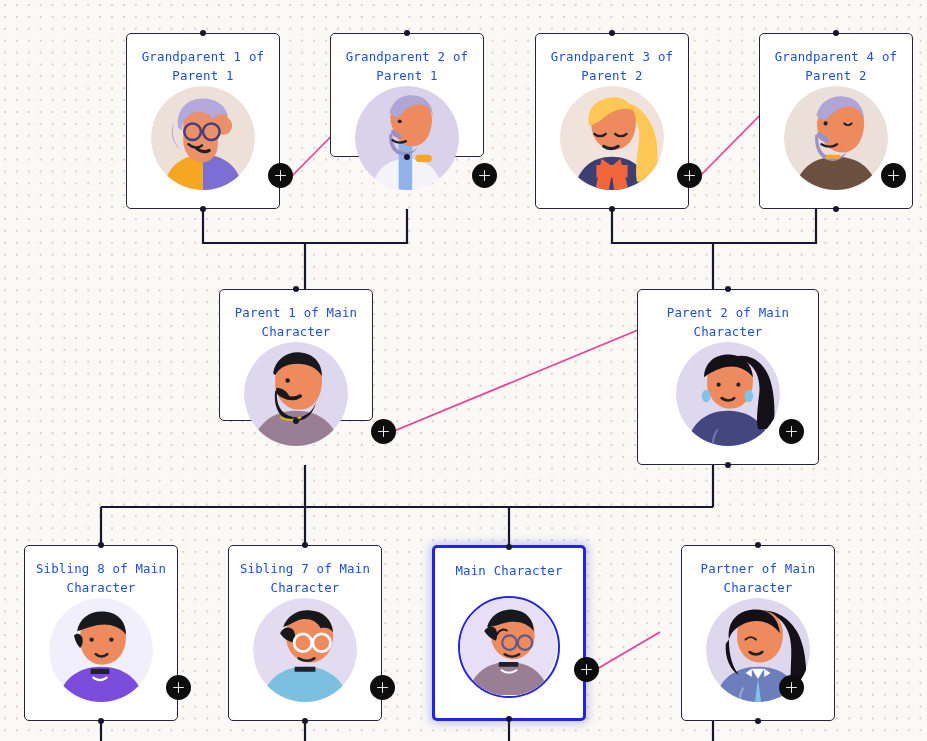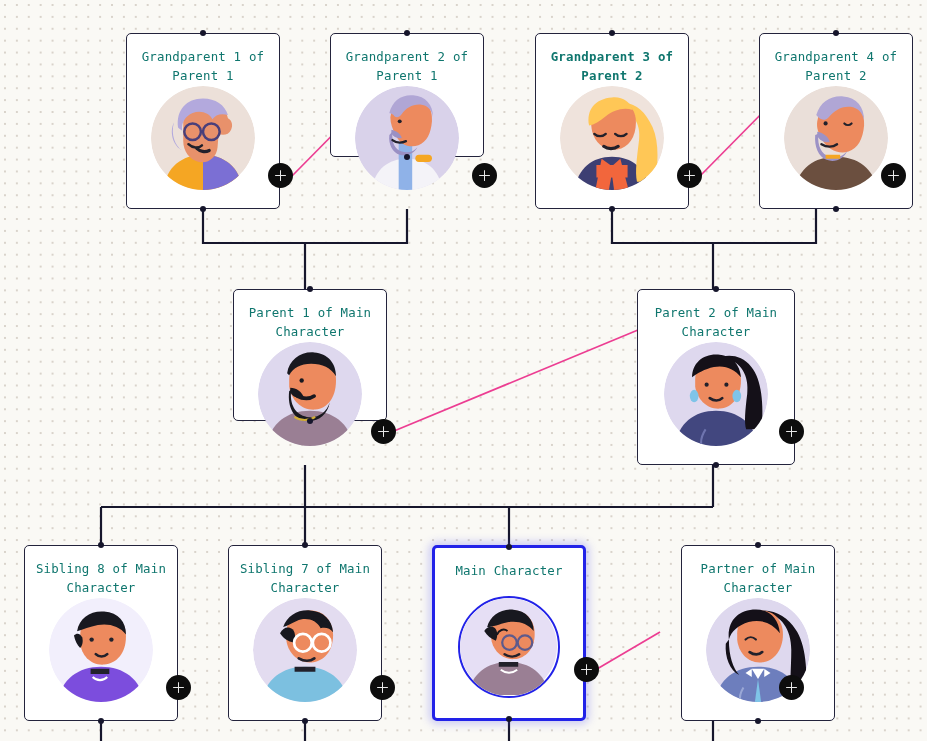--- a/index.html
+++ b/index.html
@@ -51,21 +51,21 @@
 
   .node.selected {
     border: 3px solid #2222e8;
     box-shadow: 0 0 9px 3px rgba(80, 80, 240, 0.28);
   }
 
   .node-label {
     font-size: 12.4px;
     line-height: 18.5px;
     letter-spacing: 0.2px;
-    color: #0f766e;
+    color: #1d4ed8;
     text-align: center;
     width: 92%;
     white-space: pre-line;
   }
 
   .avatar-wrap {
     position: absolute;
     left: 50%;
     transform: translateX(-50%);
     border-radius: 50%;
@@ -303,21 +303,21 @@
         <div class="node-label">Grandparent 2 of
 Parent 1</div>
         <div class="avatar-wrap" style="width: 104px; height: 104px; top: 52px;">
           <svg width="104" height="104" viewBox="0 0 100 100">
             <use href="#av-elderly-man-grey-beard-blue"></use>
           </svg>
         </div>
         <div class="port" style="left: calc(50% - 3px); top: -4px;"></div>
         <div class="port" style="left: calc(50% - 3px); bottom: -4px;"></div>
       </div>
-      <div class="node" style="left: 535px; top: 33px; width: 154px; height: 176px; font-weight: bold;">
+      <div class="node" style="left: 535px; top: 33px; width: 154px; height: 176px;">
         <div class="node-label">Grandparent 3 of
 Parent 2</div>
         <div class="avatar-wrap" style="width: 104px; height: 104px; top: 52px;">
           <svg width="104" height="104" viewBox="0 0 100 100">
             <use href="#av-blonde-woman-orange-overalls"></use>
           </svg>
         </div>
         <div class="port" style="left: calc(50% - 3px); top: -4px;"></div>
         <div class="port" style="left: calc(50% - 3px); bottom: -4px;"></div>
       </div>
@@ -325,32 +325,32 @@
         <div class="node-label">Grandparent 4 of
 Parent 2</div>
         <div class="avatar-wrap" style="width: 104px; height: 104px; top: 52px;">
           <svg width="104" height="104" viewBox="0 0 100 100">
             <use href="#av-elderly-man-grey-beard-brown"></use>
           </svg>
         </div>
         <div class="port" style="left: calc(50% - 3px); top: -4px;"></div>
         <div class="port" style="left: calc(50% - 3px); bottom: -4px;"></div>
       </div>
-      <div class="node" style="left: 233px; top: 289px; width: 154px; height: 132px;">
+      <div class="node" style="left: 219px; top: 289px; width: 154px; height: 132px;">
         <div class="node-label">Parent 1 of Main
 Character</div>
         <div class="avatar-wrap" style="width: 104px; height: 104px; top: 52px;">
           <svg width="104" height="104" viewBox="0 0 100 100">
             <use href="#av-bearded-man-mauve-shirt"></use>
           </svg>
         </div>
         <div class="port" style="left: calc(50% - 3px); top: -4px;"></div>
         <div class="port" style="left: calc(50% - 3px); bottom: -4px;"></div>
       </div>
-      <div class="node" style="left: 637px; top: 289px; width: 158px; height: 176px;">
+      <div class="node" style="left: 637px; top: 289px; width: 182px; height: 176px;">
         <div class="node-label">Parent 2 of Main
 Character</div>
         <div class="avatar-wrap" style="width: 104px; height: 104px; top: 52px;">
           <svg width="104" height="104" viewBox="0 0 100 100">
             <use href="#av-woman-earrings-navy-top"></use>
           </svg>
         </div>
         <div class="port" style="left: calc(50% - 3px); top: -4px;"></div>
         <div class="port" style="left: calc(50% - 3px); bottom: -4px;"></div>
       </div>

